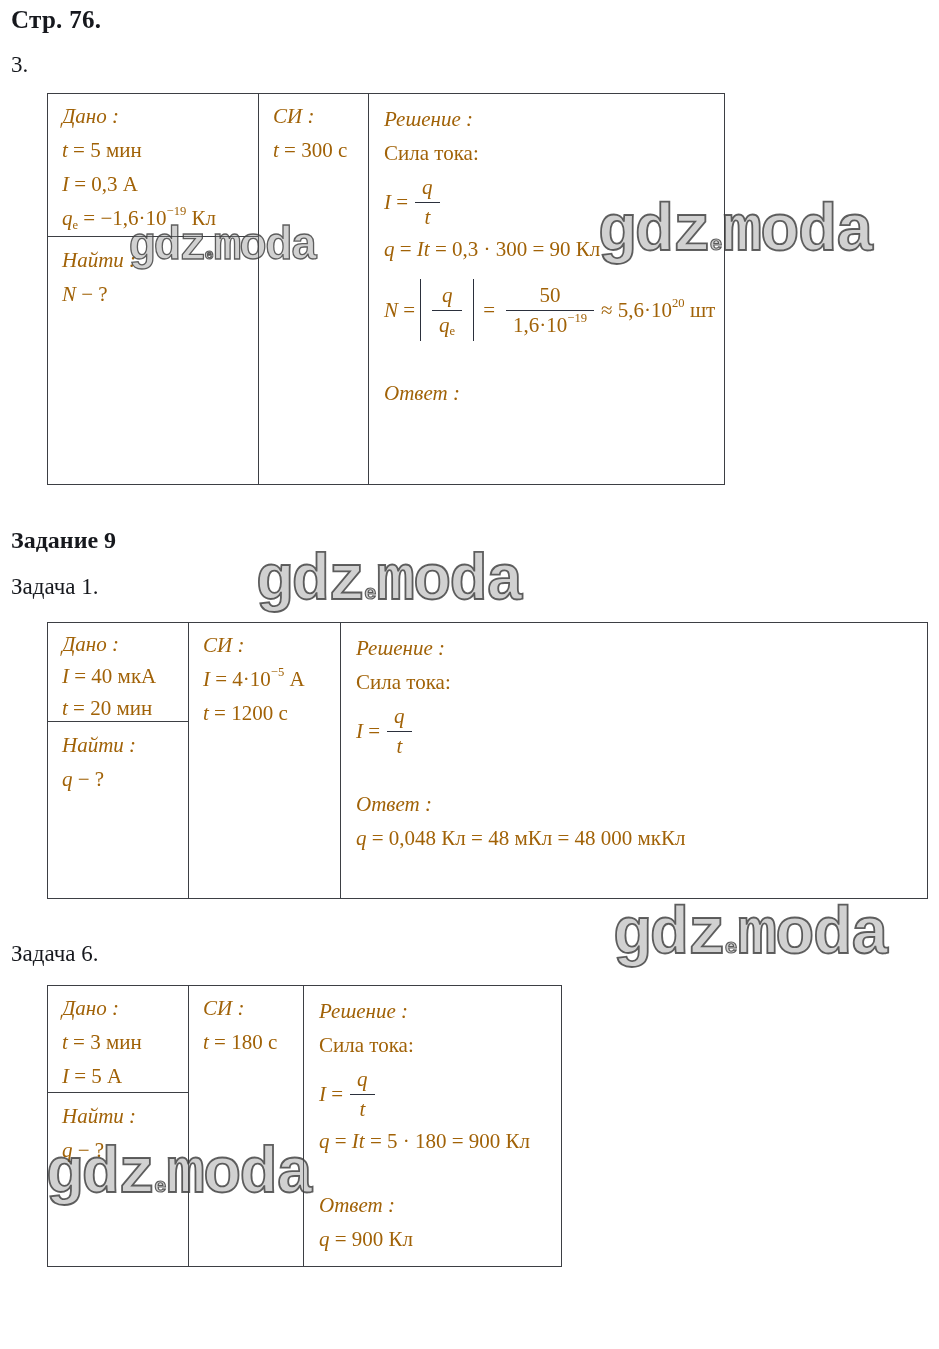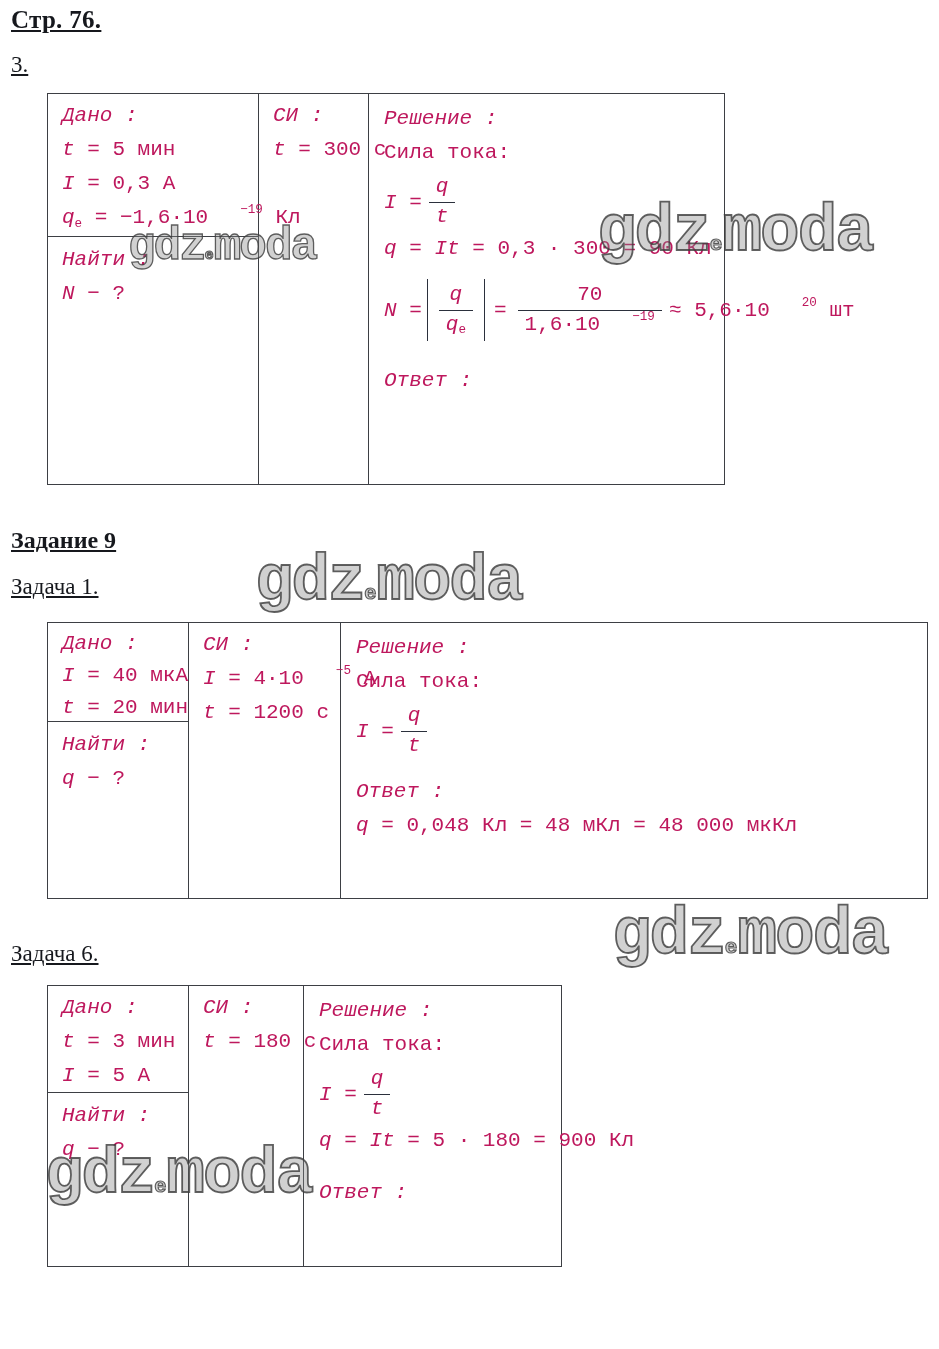--- a/index.html
+++ b/index.html
@@ -1,30 +1,30 @@
 <!DOCTYPE html>
 <html><head>
 <meta charset="utf-8">
 <style>
   html,body { margin:0; padding:0; }
   body {
     width:939px; height:1349px; position:relative; overflow:hidden;
     background:#ffffff; color:#16181d;
     font-family:"Liberation Serif","DejaVu Serif",serif;
   }
-  .abs-pos { position:absolute;text-decoration:underline; }
+  .abs-pos { position:absolute; }
   .page-title { left:11px; top:6px; font-size:25px; font-weight:bold; letter-spacing:.3px; }
   .problem-no { left:11px; top:52px; font-size:23px; }
   .task-header { left:11px; top:527px; font-size:24px; font-weight:bold; }
   .task-label1 { left:11px; top:574px; font-size:23px; }
   .task-label2 { left:11px; top:941px; font-size:23px; }
 
   .ptable {
     position:absolute; display:grid; box-sizing:border-box;
-    border:1px solid #3d3f44; font-size:21px; color:#be185d;font-family:Liberation Mono, monospace;
+    border:1px solid #3d3f44; font-size:21px; color:#a16207;
   }
   .t1 { left:47px; top:93px;  width:678px; height:392px; grid-template-columns:211px 110px 1fr; }
   .t2 { left:47px; top:622px; width:881px; height:277px; grid-template-columns:141px 152px 1fr; }
   .t3 { left:47px; top:985px; width:515px; height:282px; grid-template-columns:141px 115px 1fr; }
 
   .col { border-right:1px solid #3d3f44; box-sizing:border-box; min-width:0; }
   .col:last-child { border-right:none; }
 
   .lbl { font-style:italic; }
   .line, .lbl { line-height:34px; white-space:nowrap; }
@@ -39,23 +39,23 @@
   .sol { padding:8px 0 0 15px; }
 
   .formula { display:flex; align-items:center; white-space:nowrap; }
   .formula.simple { margin:6px 0 4px; min-height:52px; }
   .formula.big { margin:8px 0 6px; min-height:72px; }
   .frac { display:inline-block; vertical-align:middle; text-align:center; margin:0 7px; }
   .frac .num { display:block; border-bottom:1px solid #2b303c; padding:0 7px 3px; line-height:1.05; }
   .frac .den { display:block; padding:3px 7px 0; line-height:1.05; }
   .absv { display:inline-flex; align-items:center; border-left:1px solid #2b303c; border-right:1px solid #2b303c; padding:5px 4px; margin:0 5px; }
   .feq { margin:0 4px; }
-  .answer-h { margin-top:18px; }
-
-  sup { font-size:.6em; line-height:0; position:relative; top:-.15em; vertical-align:super;margin-left:32px; }
+  .answer-h { margin-top:30px; }
+
+  sup { font-size:.6em; line-height:0; position:relative; top:-.15em; vertical-align:super; }
   sub { font-size:.6em; line-height:0; position:relative; top:.3em; vertical-align:baseline; }
   i { font-style:italic; }
 
   .wm {
     position:absolute; z-index:10; pointer-events:none;
     font-family:Liberation Mono, monospace; font-weight:bold;
     color:rgba(135,135,135,.38);
     -webkit-text-stroke:1.8px rgba(62,62,62,.82);
     letter-spacing:-2px; line-height:1; white-space:nowrap;
   }
@@ -105,21 +105,21 @@
       <div class="formula big">
         <span><i>N</i> =</span>
         <span class="absv">
           <span class="frac">
             <span class="num"><i>q</i></span>
             <span class="den"><i>q</i><sub>e</sub></span>
           </span>
         </span>
         <span class="feq">=</span>
         <span class="frac">
-          <span class="num">70</span>
+          <span class="num">50</span>
           <span class="den">1,6·10<sup>−19</sup></span>
         </span>
         <span>≈ 5,6·10<sup>20</sup> шт</span>
       </div>
       <div class="lbl answer-h">Ответ :</div>
     </div>
   </section>
 
   <div class="abs-pos task-header">Задание 9</div>
   <div class="abs-pos task-label1">Задача 1.</div>
@@ -179,20 +179,21 @@
       <div class="line">Сила тока:</div>
       <div class="formula simple">
         <span><i>I</i> =</span>
         <span class="frac">
           <span class="num"><i>q</i></span>
           <span class="den"><i>t</i></span>
         </span>
       </div>
       <div class="line"><i>q</i> = <i>It</i> = 5 · 180 = 900 Кл</div>
       <div class="lbl answer-h">Ответ :</div>
+      <div class="line"><i>q</i> = 900 Кл</div>
     </div>
   </section>
 
   <div class="wm wm1"><span>gdz</span><span class="wm-dot">e</span><span>moda</span></div>
   <div class="wm wm2"><span>gdz</span><span class="wm-dot">e</span><span>moda</span></div>
   <div class="wm wm3"><span>gdz</span><span class="wm-dot">e</span><span>moda</span></div>
   <div class="wm wm4"><span>gdz</span><span class="wm-dot">e</span><span>moda</span></div>
   <div class="wm wm5"><span>gdz</span><span class="wm-dot">e</span><span>moda</span></div>
 
 </div>

